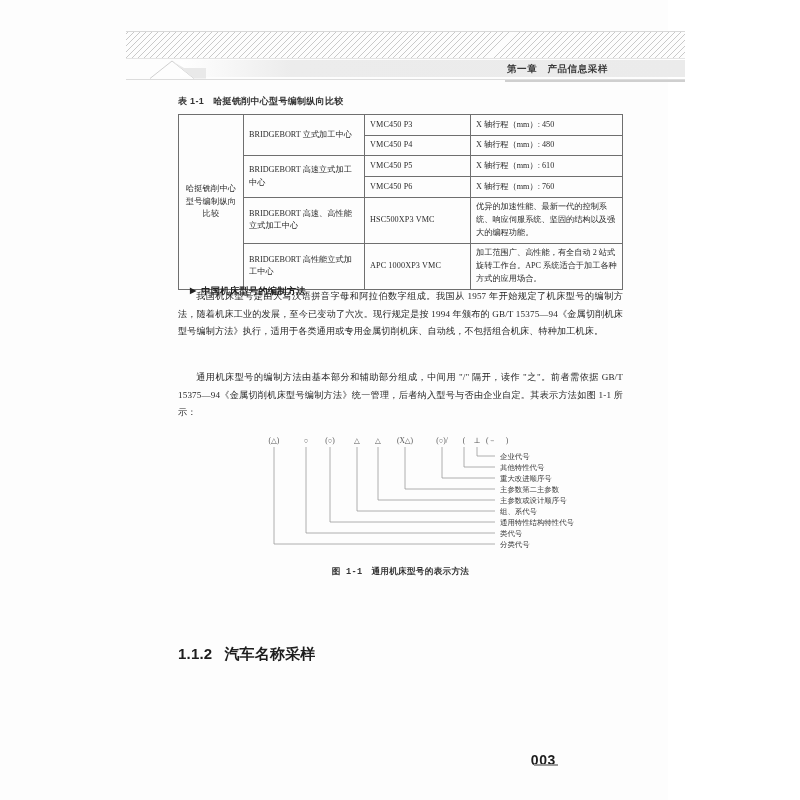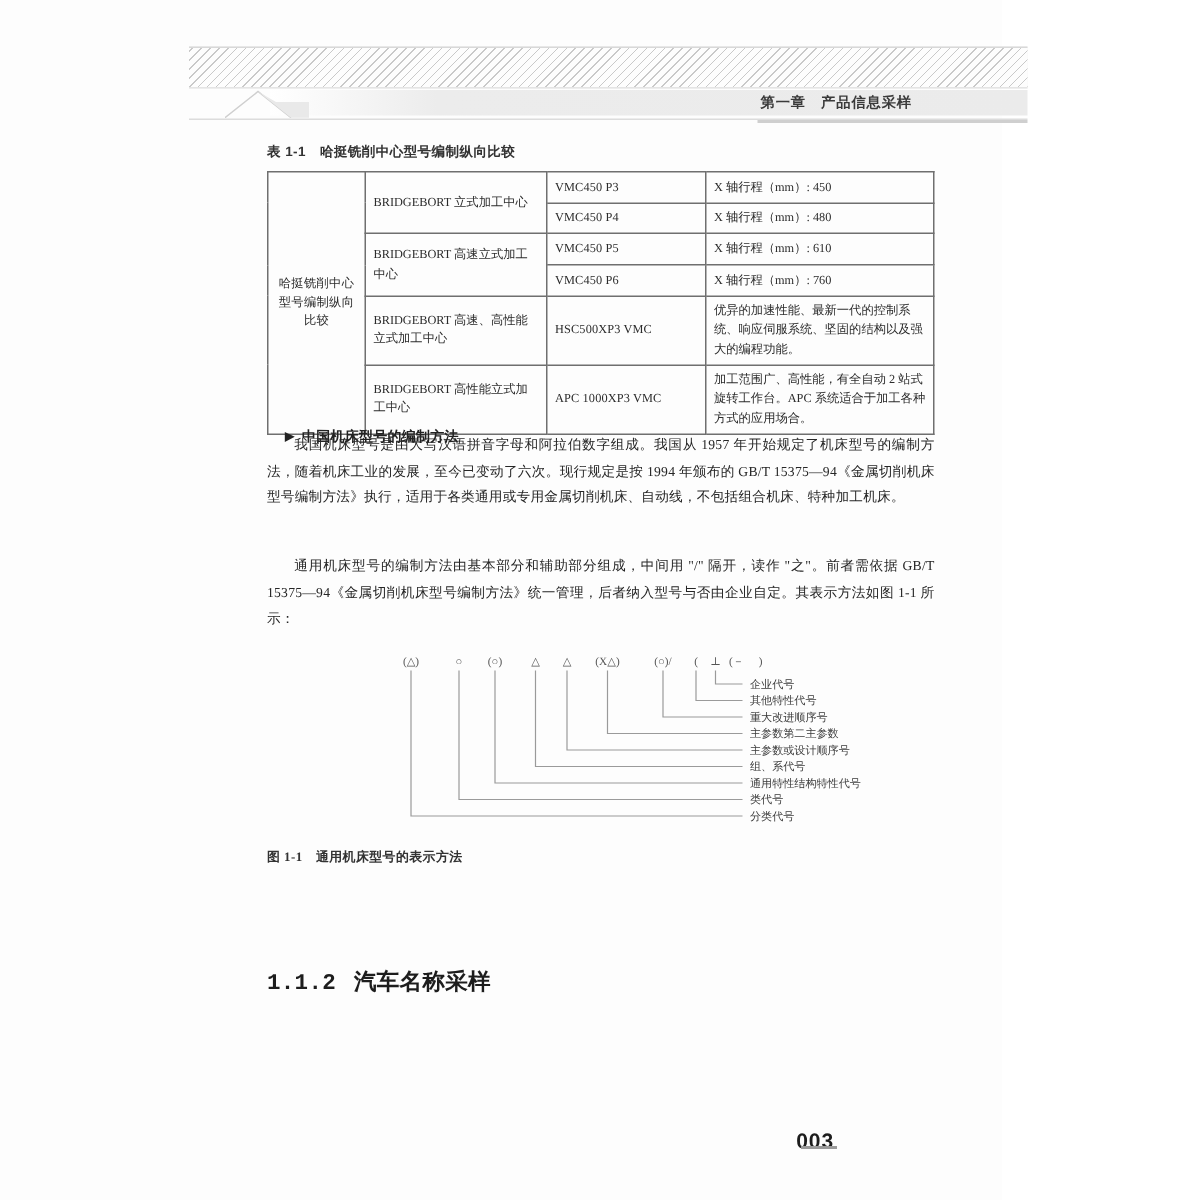--- a/index.html
+++ b/index.html
@@ -174,33 +174,34 @@
     width: 445px;
     height: 150px;
   }
   .figure svg { display: block; }
 
   .fig-caption {
     position: absolute;
     left: 178px;
     top: 566px;
     width: 445px;
-    font-family: Liberation Serif, serif;
+    text-align: center;
+    font-family: Liberation Mono, monospace;
     font-size: 8.6px;
     font-weight: bold;
     color: #333;
     letter-spacing: 0.3px;
   }
 
   
   .sec-head {
     position: absolute;
     left: 178px;
     top: 645px;
-    font-family: Liberation Mono, monospace;
+    font-family: Liberation Sans, sans-serif;
     font-size: 15px;
     font-weight: bold;
     color: #1d1d1d;
     letter-spacing: 0.2px;
   }
   .sec-head .num { margin-right: 12px; }
 
   
   .folio {
     position: absolute;

